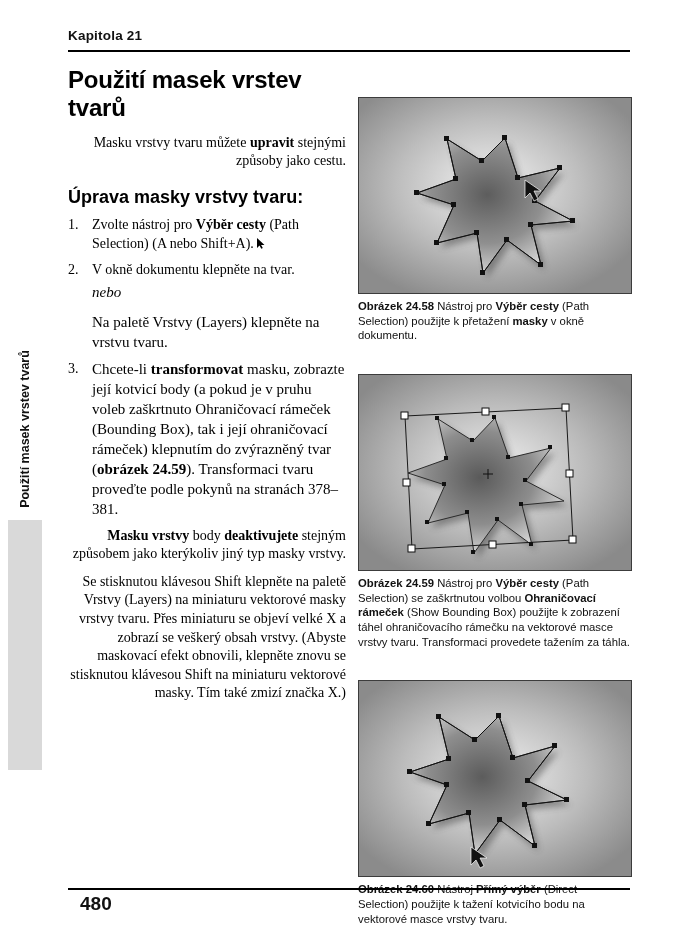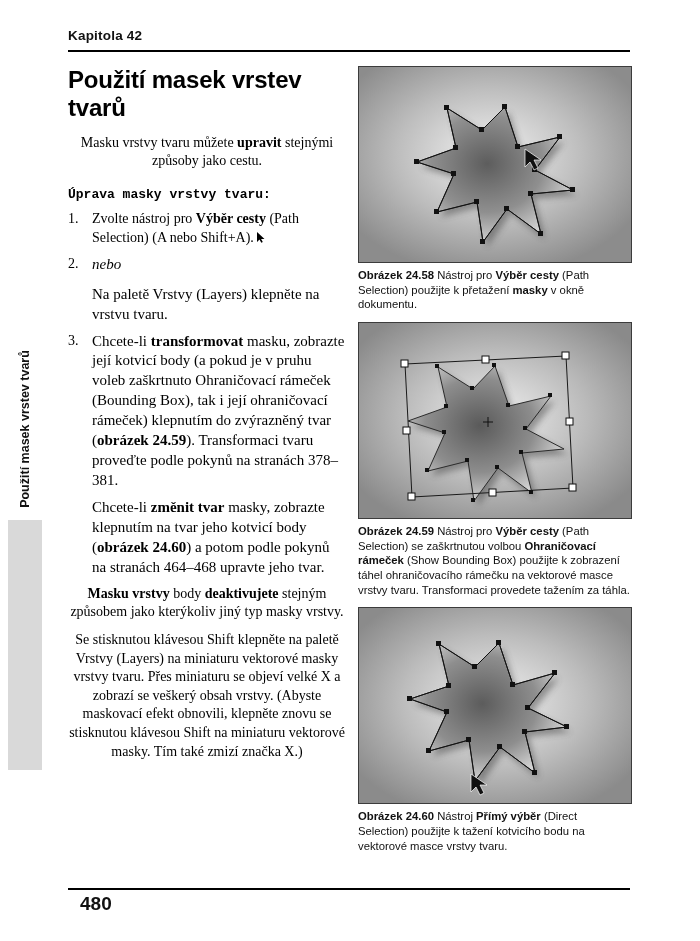--- a/index.html
+++ b/index.html
@@ -98,31 +98,31 @@
   }
   h1.title {
     font-family: "Liberation Sans", sans-serif;
     font-size: 24px;
     font-weight: bold;
     line-height: 1.16;
     margin: 0 0 12px 0;
     letter-spacing: -0.2px;
   }
   h2.sub {
-    font-family: Liberation Mono, monospace;
-    font-size: 13px;
+    font-family: Liberation Sans, sans-serif;
+    font-size: 18px;
     font-weight: bold;
     line-height: 1.2;
     margin: 16px 12px 8px 0;
   }
   p.body {
     font-size: 14px;
     line-height: 1.33;
     margin: 0 0 9px 0;
-    text-align: center;
+    text-align: right;
   }
   .ol {
     margin: 0;
     padding: 0;
     list-style: none;
   }
   .li {
     position: relative;
     padding-left: 24px;
     font-size: 14px;
@@ -156,20 +156,21 @@
 
   
   .col-right {
     position: absolute;
     left: 358px;
     top: 66px;
     width: 272px;
   }
   .figure {
     margin-bottom: 10px;
+    margin-top: 31px;
   }
   .figimg {
     width: 272px;
     border: 1px solid #3c3c3c;
     display: block;
     background: #cfcfcf;
   }
   .caption {
     font-family: "Liberation Sans", sans-serif;
     font-size: 11.3px;
@@ -177,21 +178,21 @@
     margin-top: 5px;
     color: #111;
   }
   .caption .cb { font-weight: bold; }
 </style>
 </head>
 <body>
 
 <div class="page">
 
-  <div class="header">Kapitola 42</div>
+  <div class="header">Kapitola 21</div>
   <div class="header-rule"></div>
 
   <div class="side-tab"></div>
   <div class="side-tab-label">Použití masek vrstev tvarů</div>
 
   <div class="col-left">
 
     <h1 class="title">Použití masek vrstev tvarů</h1>
 
     <p class="body">
@@ -206,38 +207,36 @@
         <span class="num">1.</span>
         <span>Zvolte nástroj pro </span><span class="bold">Výběr cesty</span><span> (Path Selection) (A nebo Shift+A).</span><span class="cursor-glyph">
           <svg width="9" height="11" viewBox="0 0 9 11">
               <polygon points="0,0 0,10 2.5,7.6 4.3,10.8 5.8,10 4.1,7 7.5,7" fill="#000"></polygon>
             </svg>
         </span>
       </div>
 
       <div class="li">
         <span class="num">2.</span>
+        <span>V okně dokumentu klepněte na tvar.</span>
         <div class="sub-p ital indent" style="padding-left:0;margin-left:0;">nebo</div>
         <div class="sub-p" style="margin-top:10px;">Na paletě Vrstvy (Layers) klepněte na vrstvu tvaru.</div>
       </div>
 
       <div class="li">
         <span class="num">3.</span>
       </div>
     </div>
 
     <div class="indent">
 
       <p class="sub-p">
         <span>Chcete-li </span><span class="bold">transformovat</span><span> masku, zobrazte její kotvicí body (a pokud je v pruhu voleb zaškrtnuto Ohraničovací rámeček (Bounding Box), tak i její ohraničovací rámeček) klepnutím do zvýrazněný tvar (</span><span class="bold">obrázek 24.59</span><span>). Transformaci tvaru proveďte podle pokynů na stranách 378–381.</span>
       </p>
 
-      <p class="sub-p">
-        <span>Chcete-li </span><span class="bold">změnit tvar</span><span> masky, zobrazte klepnutím na tvar jeho kotvicí body (</span><span class="bold">obrázek 24.60</span><span>) a potom podle pokynů na stranách 464–468 upravte jeho tvar.</span>
-      </p>
     </div>
 
     <p class="body">
       <span class="bold">Masku vrstvy</span><span> body </span><span class="bold">deaktivujete</span><span> stejným způsobem jako kterýkoliv jiný typ masky vrstvy.</span>
     </p>
 
 
     <p class="body">Se stisknutou klávesou Shift klepněte na paletě Vrstvy (Layers) na miniaturu vektorové masky vrstvy tvaru. Přes miniaturu se objeví velké X a zobrazí se veškerý obsah vrstvy. (Abyste maskovací efekt obnovili, klepněte znovu se stisknutou klávesou Shift na miniaturu vektorové masky. Tím také zmizí značka X.)</p>
   </div>
 

